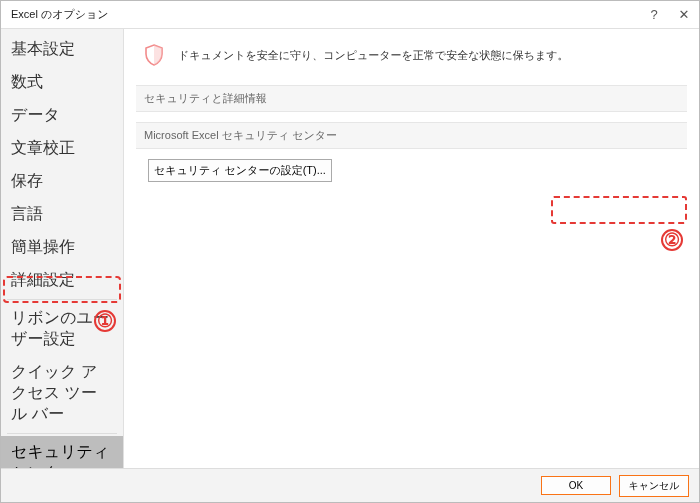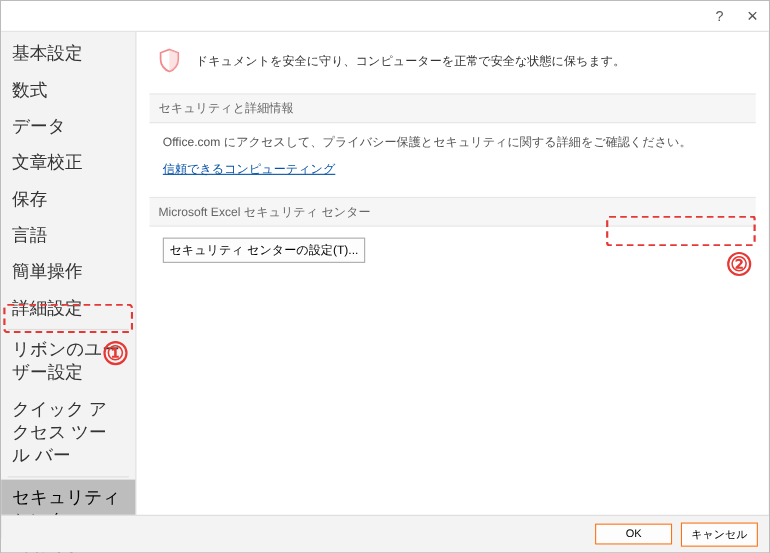--- a/index.html
+++ b/index.html
@@ -25,20 +25,21 @@
     .tc-btn{font-size:11px;border:1px solid #aaa;background:#fdfdfd;padding:3px 5px;cursor:pointer;white-space:nowrap}
     .btn-highlight{position:absolute;border:2px dashed #e53935;border-radius:3px;pointer-events:none}
     .footer{position:absolute;left:0;right:0;bottom:0;height:34px;border-top:1px solid #ddd;background:#f3f3f3;display:flex;justify-content:flex-end;align-items:center;gap:8px;padding-right:10px}
     .footer button{font-size:10px;border:1px solid #f97316;background:#fdfdfd;padding:3px 0;width:70px;cursor:pointer}
     .callout{position:absolute;font-size:18px;color:#e53935;font-weight:bold;font-family:sans-serif;width:22px;height:22px;border:2px solid #e53935;border-radius:50%;display:flex;align-items:center;justify-content:center;line-height:1}
   </style>
 </head>
 <body>
 
 <div class="titlebar">
+  <span>Excel のオプション</span>
   <span class="spacer"></span>
   <span class="tb-btn">?</span>
   <span class="tb-btn">✕</span>
 </div>
 
 <div class="main">
   <div class="sidebar">
     <div class="sb-item">基本設定</div>
     <div class="sb-item">数式</div>
     <div class="sb-item">データ</div>
@@ -61,24 +62,20 @@
   <div class="content">
     <div class="intro">
       <svg class="shield" viewBox="0 0 24 24">
         <path d="M12 2 L20 5 V11 C20 16 16.5 20.5 12 22 C7.5 20.5 4 16 4 11 V5 Z" fill="none" stroke="#f28b8b" stroke-width="1.6"></path>
         <path d="M12 2 L20 5 V11 C20 16 16.5 20.5 12 22 Z" fill="#f9c5c5" opacity="0.5"></path>
       </svg>
       <div class="intro-text">ドキュメントを安全に守り、コンピューターを正常で安全な状態に保ちます。</div>
     </div>
 
     <div class="section-hd">セキュリティと詳細情報</div>
-    <div class="section-body">
-      <div>Office.com にアクセスして、プライバシー保護とセキュリティに関する詳細をご確認ください。</div>
-      <span class="link">信頼できるコンピューティング</span>
-    </div>
 
     <div class="section-hd">Microsoft Excel セキュリティ センター</div>
     <div class="section-body">
       <div class="tc-row">
         <button class="tc-btn">セキュリティ センターの設定(T)...</button>
       </div>
     </div>
 
     <div class="btn-highlight" style="right:12px;top:167px;width:136px;height:28px"></div>
     <div class="callout" style="right:16px;top:200px">②</div>

